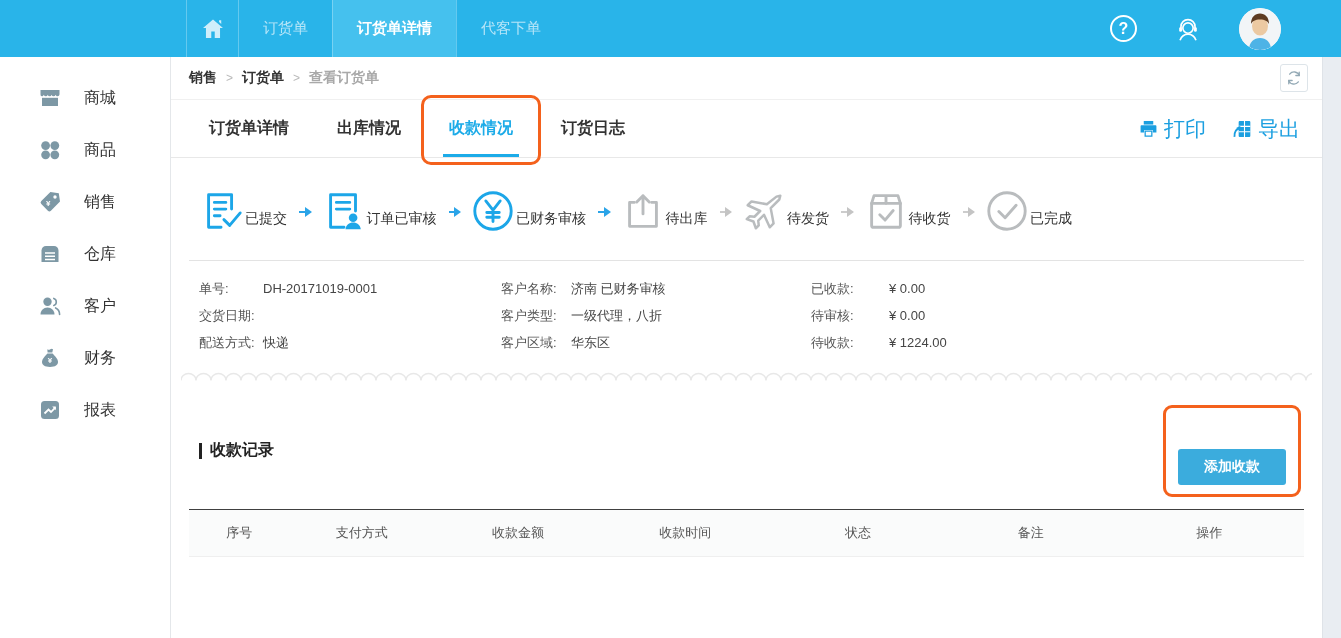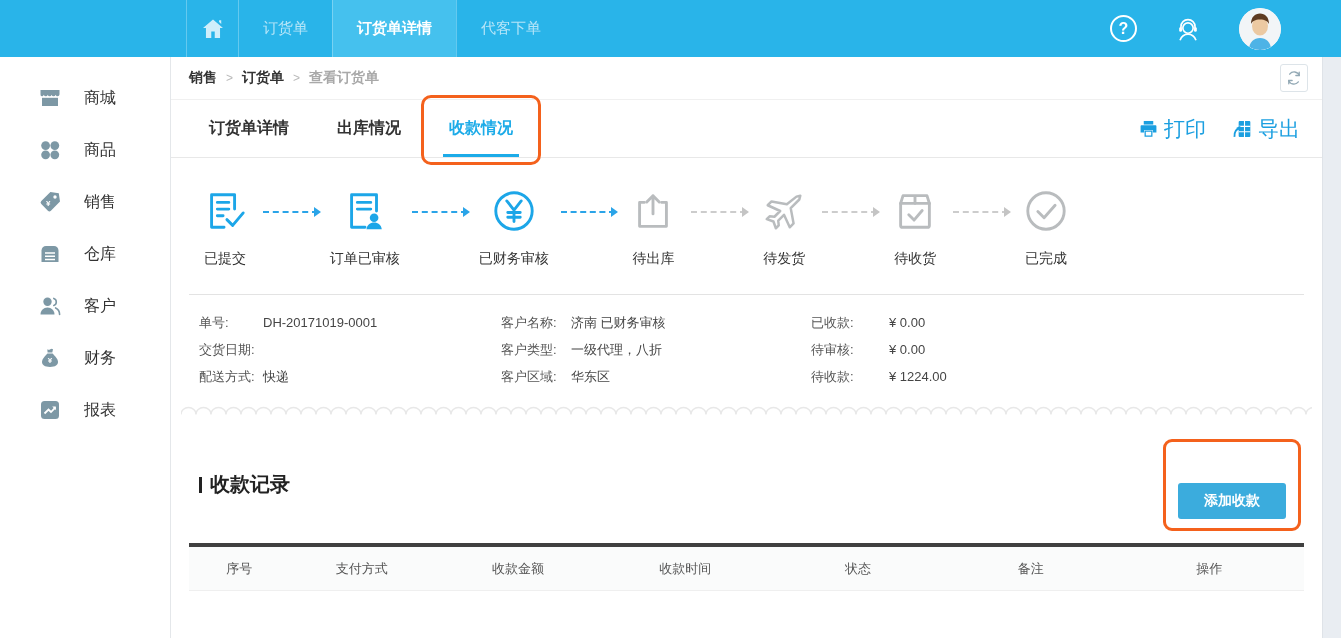--- a/index.html
+++ b/index.html
@@ -44,21 +44,21 @@
     font-weight:bold; color:#333; position:relative; cursor:pointer; }
   .tab.active { color:#1cabe8; }
   .tab.active .underline { position:absolute; left:4px; right:4px; bottom:0; height:3px; background:#1cabe8; }
   .annotation { position:absolute; top:-5px; bottom:-8px; left:-18px; right:-18px;
     border:3px solid #f4611c; border-radius:10px; pointer-events:none; }
   .tab-actions { margin-left:auto; display:flex; align-items:center; gap:26px; }
   .tool-link { display:flex; align-items:center; gap:6px; color:#1b9fe0; font-size:21px; cursor:pointer; }
 
   
   .steps { display:flex; align-items:flex-start; padding:30px 250px 26px 28px; }
-  .step { display:flex; flex-direction:column; align-items:center; min-width:52px;justify-content:flex-end; }
+  .step { display:flex; flex-direction:row; align-items:center; min-width:52px;justify-content:flex-end; }
   .step .s-lbl { margin-top:16px; font-size:14px; color:#333; white-space:nowrap; }
   .step.done { color:#1ca6e8; }
   .step.pending { color:#b9bcbe; }
   .connector { flex:1; border-top:2px dashed #2aa4e8; margin:23px 12px 0 12px; position:relative; }
   .connector.gray { border-top-color:#cccccc; }
   .connector::after { content:''; position:absolute; right:-3px; top:-6px;
     border-left:7px solid #2aa4e8; border-top:5px solid transparent; border-bottom:5px solid transparent; }
   .connector.gray::after { border-left-color:#c4c4c4; }
 
   .hr-line { border:none; border-top:1px solid #e3e3e3; margin:0 18px; }
@@ -69,30 +69,30 @@
   .info-col.c1 { width:302px; } .info-col.c2 { width:310px; }
   .info-row { display:flex; line-height:27px; font-size:13px; color:#454545; }
   .info-row .lbl { color:#555; }
   .c1 .lbl { width:64px; } .c2 .lbl { width:70px; } .c3 .lbl { width:78px; }
 
   .scallop-wrap { padding:0 10px; height:10px; margin-top:4px; }
 
   
   .section-head { display:flex; align-items:center; justify-content:space-between;
     padding:34px 36px 14px 28px; }
-  .sec-title { display:flex; align-items:center; font-size:20px; font-weight:bold; color:#222; }
+  .sec-title { display:flex; align-items:center; font-size:16px; font-weight:bold; color:#222; }
   .sec-title::before { content:''; width:3px; height:16px; background:#222; margin-right:8px; display:inline-block; }
   .btn-wrap { position:relative; }
   .add-btn { background:#3bacdd; color:#fff; border:none; border-radius:3px; font-size:14px;
     font-weight:bold; padding:9px 26px; cursor:pointer; font-family:inherit;margin-top:33px; }
   .btn-annotation { position:absolute; top:-11px; bottom:-12px; left:-15px; right:-15px;
     border:3px solid #f4611c; border-radius:9px; pointer-events:none; }
 
   .table-head { display:flex; margin:10px 18px 0 18px; background:#fafbfb;
-    border-top:4px solid #404040; border-bottom:1px solid #efefef; height:48px; align-items:center; }
+    border-top:1px solid #404040; border-bottom:1px solid #efefef; height:48px; align-items:center; }
   .th { font-size:13px; color:#555; text-align:center; }
   .th:nth-child(1){width:9%;} .th:nth-child(2){width:13%;} .th:nth-child(3){width:15%;}
   .th:nth-child(4){width:15%;} .th:nth-child(5){width:16%;} .th:nth-child(6){width:15%;}
   .th:nth-child(7){width:17%;}
 
   svg { display:block; }
 </style>
 </head>
 <body>
 
@@ -234,20 +234,23 @@
         <span>订货单详情</span>
       </div>
       <div class="tab">
         <span>出库情况</span>
       </div>
       <div class="tab active">
         <span>收款情况</span>
         <span class="underline"></span>
         <span class="annotation"></span>
       </div>
+      <div class="tab">
+        <span>订货日志</span>
+      </div>
       <div class="tab-actions">
         <div class="tool-link">
           <span>
             <svg width="19" height="19" viewBox="0 0 24 24" fill="#1b9fe0">
               <rect x="6" y="2.5" width="12" height="4.5"></rect>
               <path d="M3 8h18a1 1 0 0 1 1 1v8h-4.5v-3h-11v3H2V9a1 1 0 0 1 1-1z"></path>
               <path d="M7.8 15.2h8.4v6.3H7.8z" fill="#fff" stroke="#1b9fe0" stroke-width="1.6"></path>
             </svg>
           </span>
           <span>打印</span>

